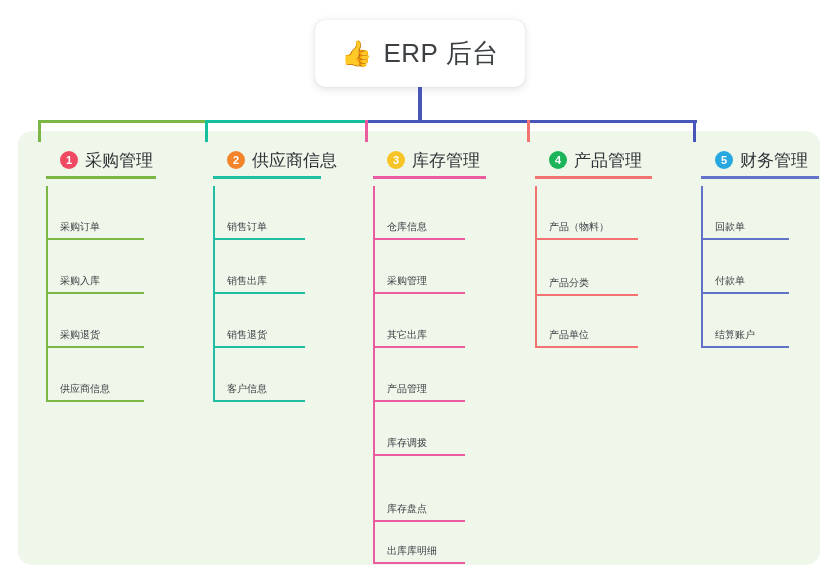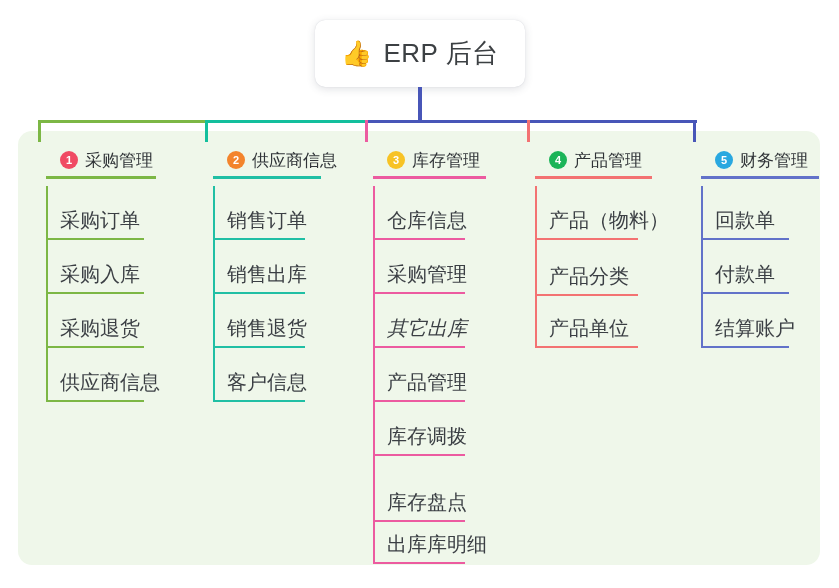--- a/index.html
+++ b/index.html
@@ -108,21 +108,21 @@
   }
 
   .leaf {
     position: absolute;
     box-sizing: border-box;
   }
   .leaf-label {
     position: absolute;
     bottom: 6px;
     left: 22px;
-    font-size: 20px;
+    font-size: 10px;
     color: #3b3f44;
     white-space: nowrap;
   }
   .leaf-rule {
     position: absolute;
     left: 8px;
     bottom: 0;
     height: 2px;
   }
   .spine {
@@ -214,21 +214,21 @@
         </div>
         <div class="spine" style="left: 8px; top: 41px; height: 378px; background: rgb(236, 91, 160);"></div>
         <div class="leaf" style="left: 0px; top: 41px; width: 116px; height: 54px;">
           <span class="leaf-label">仓库信息</span>
           <div class="leaf-rule" style="width: 92px; background: rgb(236, 91, 160);"></div>
         </div>
         <div class="leaf" style="left: 0px; top: 95px; width: 116px; height: 54px;">
           <span class="leaf-label">采购管理</span>
           <div class="leaf-rule" style="width: 92px; background: rgb(236, 91, 160);"></div>
         </div>
-        <div class="leaf" style="left: 0px; top: 149px; width: 116px; height: 54px; font-style: italic;">
+        <div class="leaf" style="left: 0px; top: 149px; width: 116px; height: 54px;">
           <span class="leaf-label">其它出库</span>
           <div class="leaf-rule" style="width: 92px; background: rgb(236, 91, 160);"></div>
         </div>
         <div class="leaf" style="left: 0px; top: 203px; width: 116px; height: 54px;">
           <span class="leaf-label">产品管理</span>
           <div class="leaf-rule" style="width: 92px; background: rgb(236, 91, 160);"></div>
         </div>
         <div class="leaf" style="left: 0px; top: 257px; width: 116px; height: 54px;">
           <span class="leaf-label">库存调拨</span>
           <div class="leaf-rule" style="width: 92px; background: rgb(236, 91, 160);"></div>

